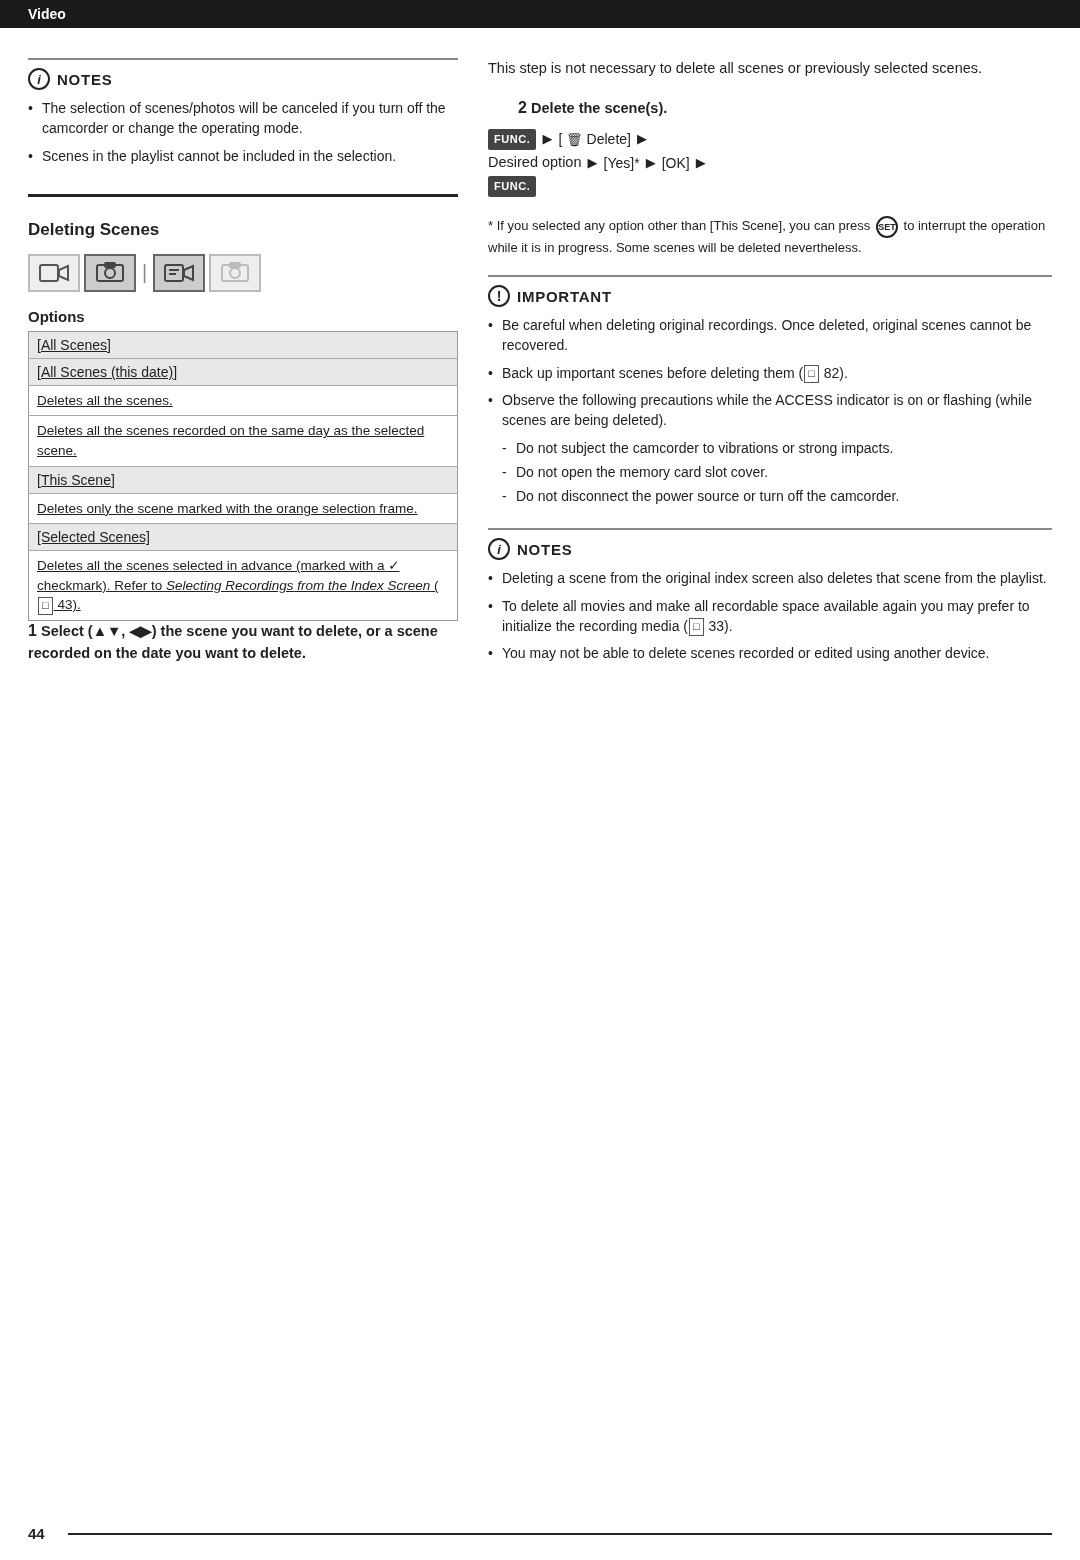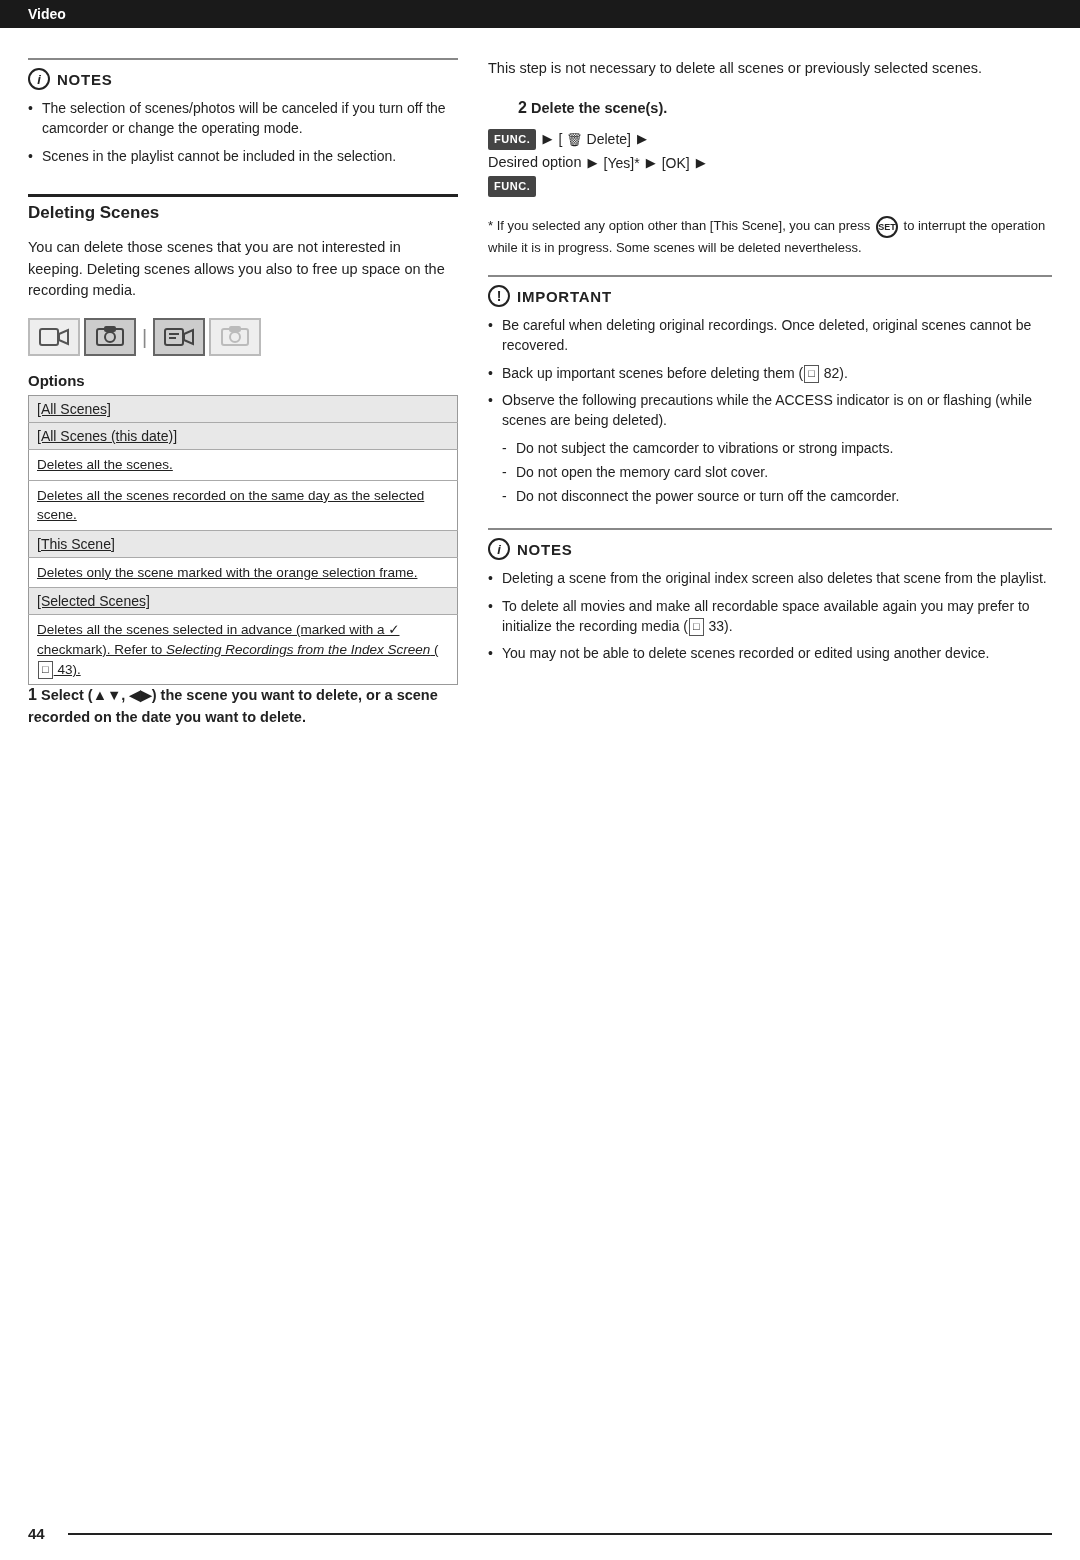--- a/index.html
+++ b/index.html
@@ -82,21 +82,21 @@
     .notes-list li::before {
       content: '•';
       position: absolute;
       left: 0;
     }
     
     .section-title {
       font-weight: bold;
       font-size: 17px;
       border-top: 3px solid #222;
-      padding-top: 6px;
+      padding-top: 23px;
       margin-bottom: 14px;
     }
     .section-body {
       font-size: 14.5px;
       line-height: 1.5;
       margin-bottom: 16px;
     }
     
     .mode-icons-row {
       display: flex;
@@ -329,21 +329,20 @@
         <div class="info-icon">i</div>
         <span class="notes-title">NOTES</span>
       </div>
       <ul class="notes-list">
         <li>The selection of scenes/photos will be canceled if you turn off the camcorder or change the operating mode.</li>
         <li>Scenes in the playlist cannot be included in the selection.</li>
       </ul>
     </div>
 
     <div class="section-title">Deleting Scenes</div>
-    <div class="section-body">You can delete those scenes that you are not interested in keeping. Deleting scenes allows you also to free up space on the recording media.</div>
 
     <div class="mode-icons-row">
       <div class="mode-icon-box">
         <svg width="30" height="22" viewBox="0 0 30 22">
             <rect x="1" y="3" width="18" height="16" rx="2" fill="none" stroke="#555" stroke-width="2"></rect>
             <polygon points="20,8 29,4 29,18 20,14" fill="none" stroke="#555" stroke-width="2"></polygon>
           </svg>
       </div>
       <div class="mode-icon-box active">
         <svg width="28" height="22" viewBox="0 0 28 22">

